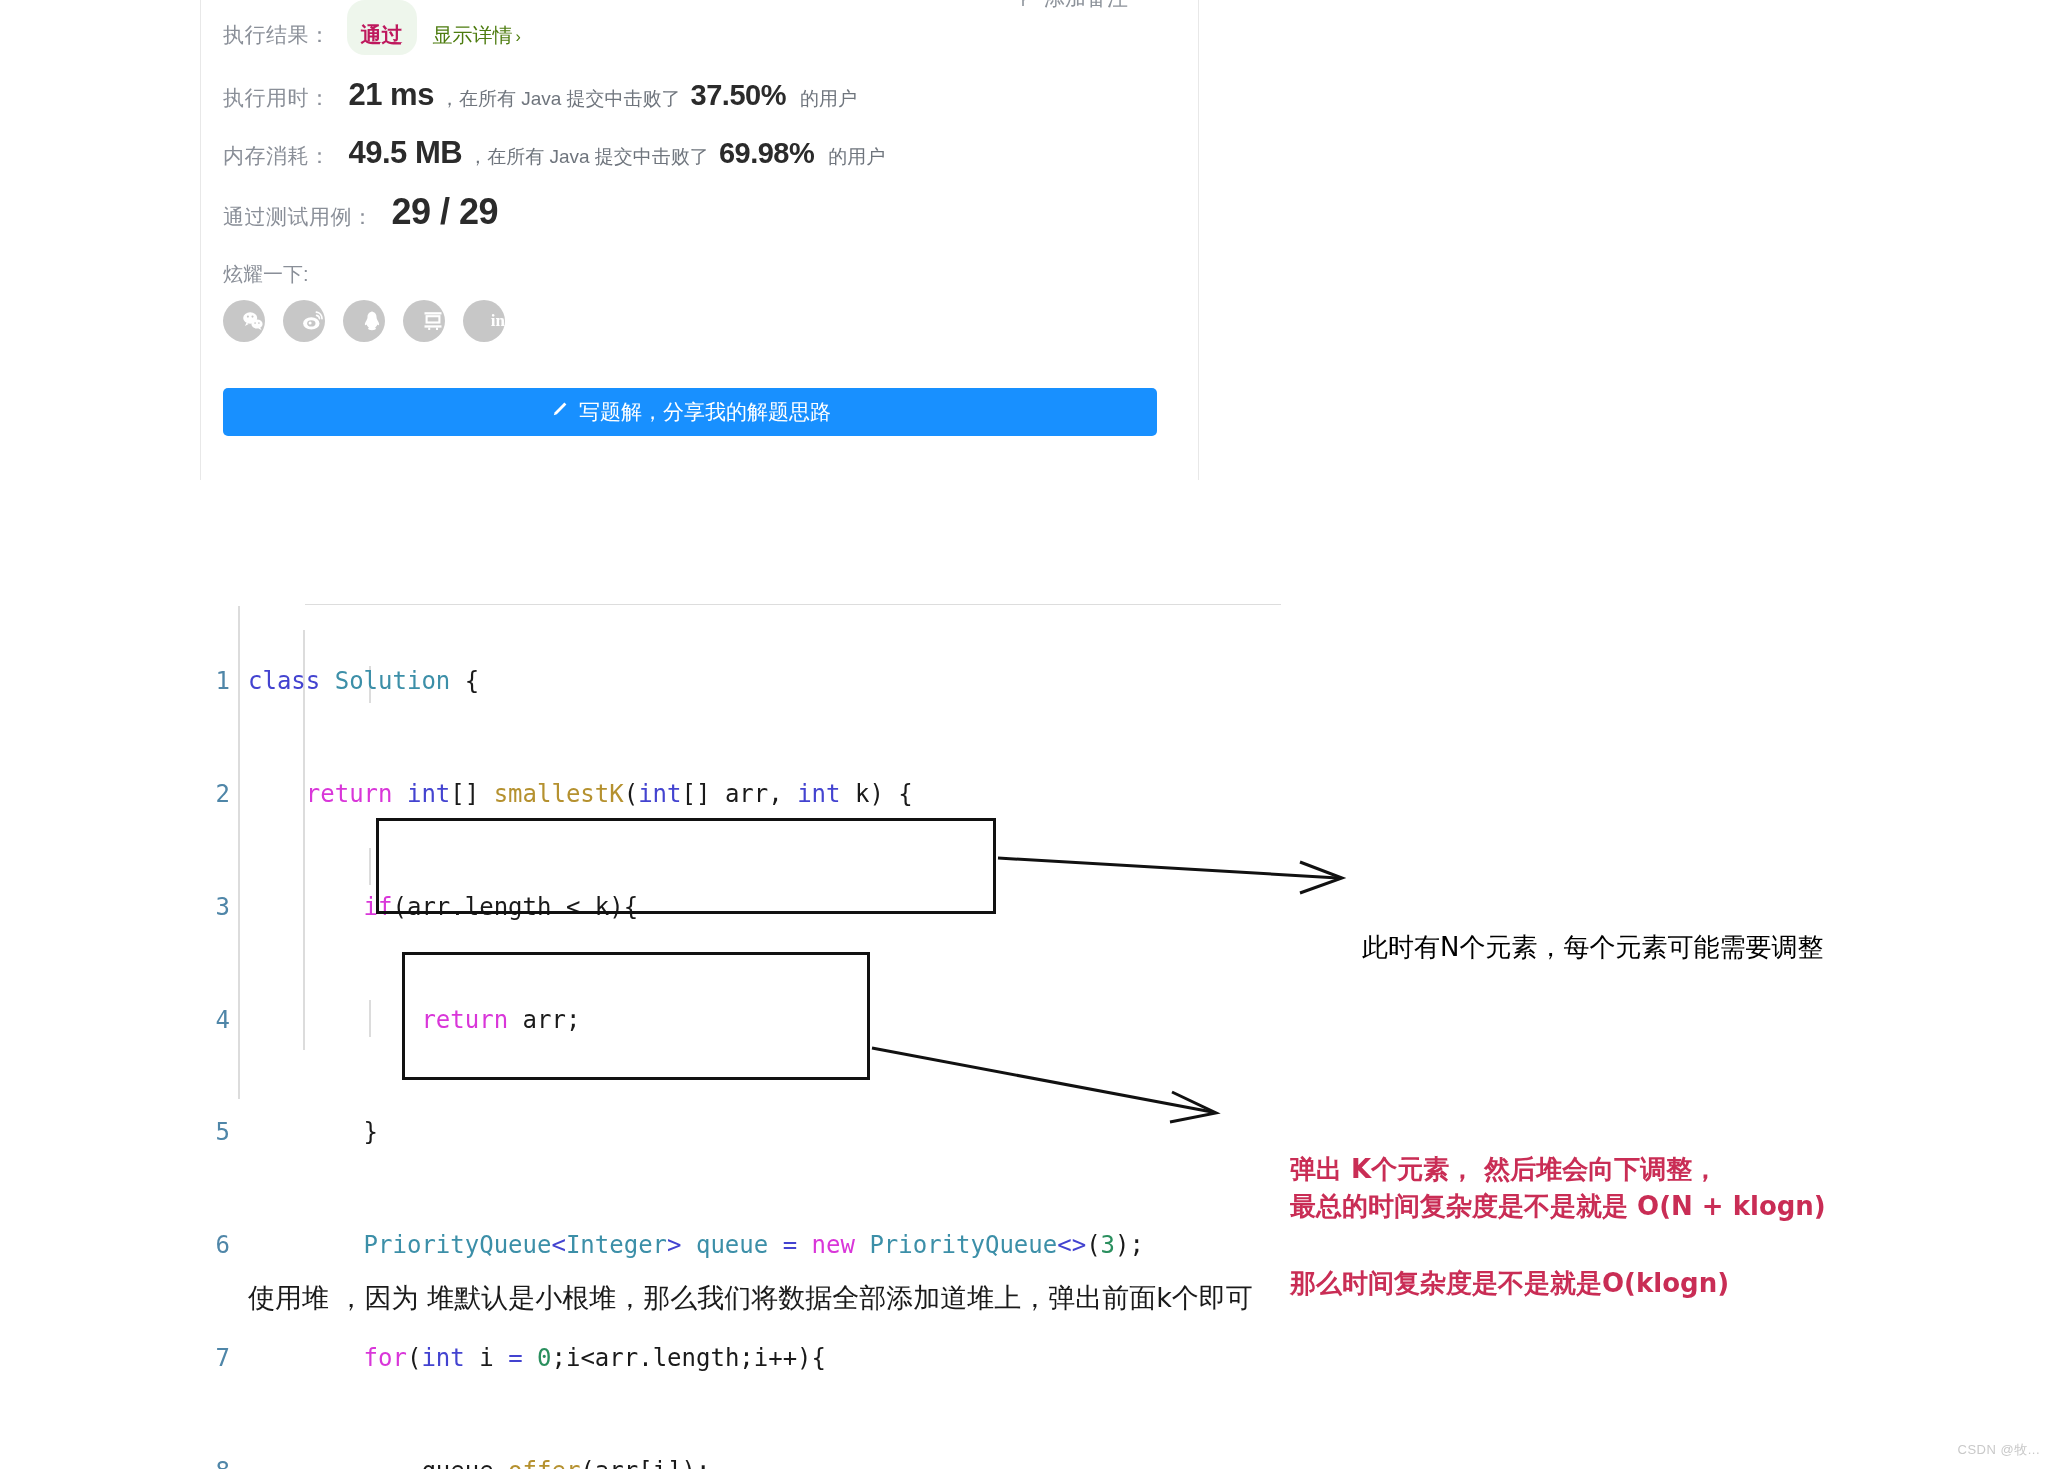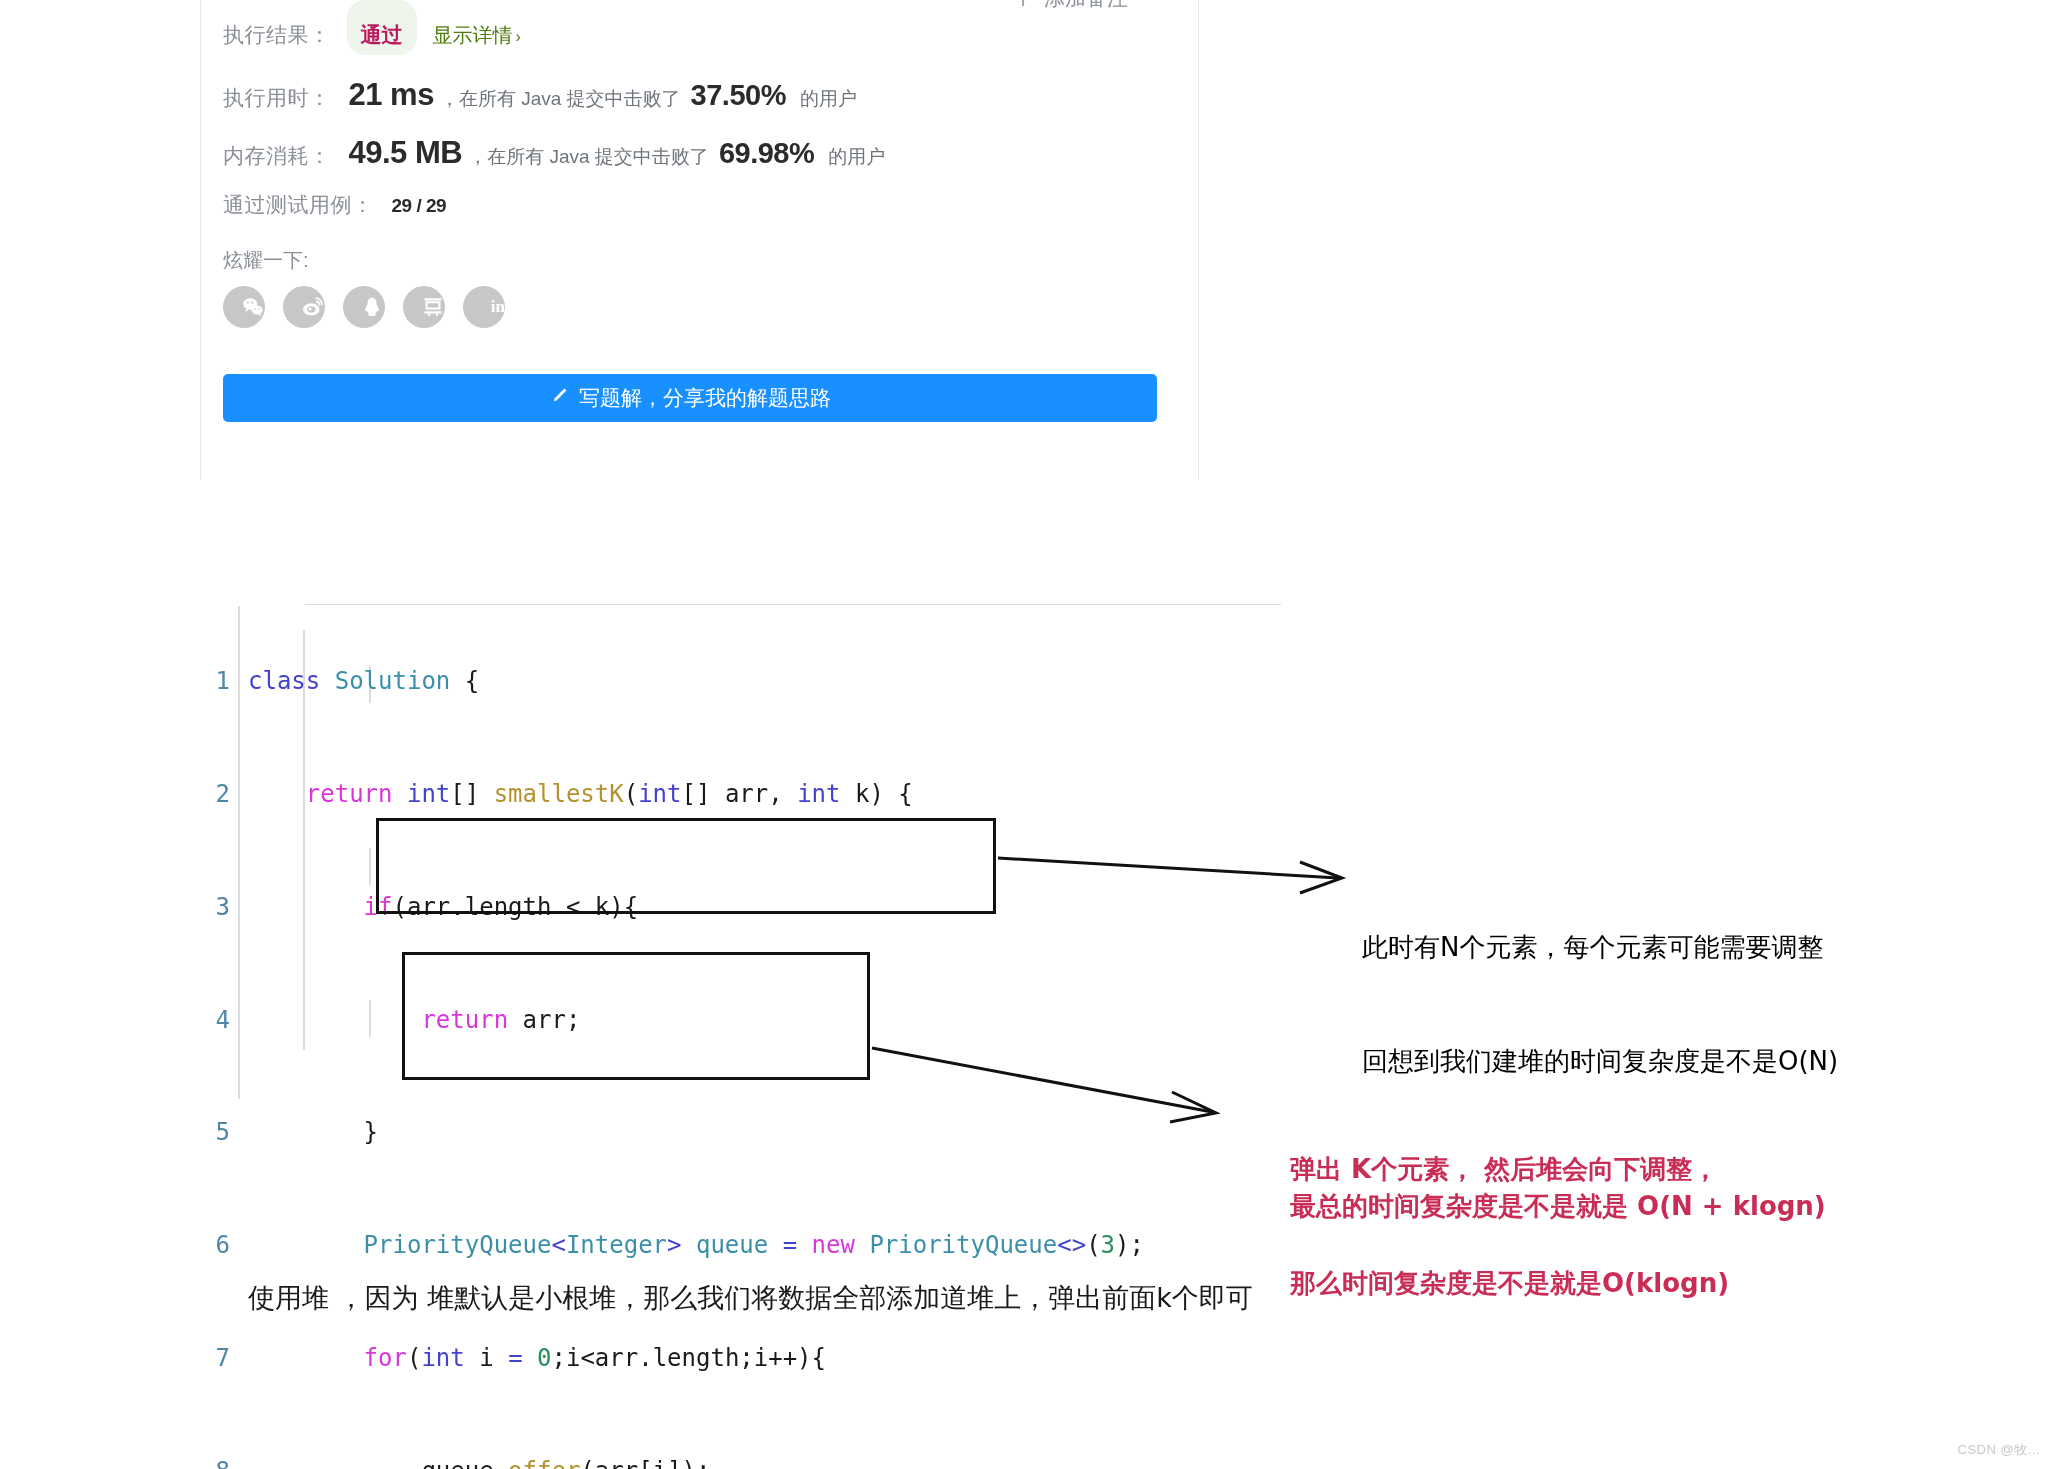--- a/index.html
+++ b/index.html
@@ -234,21 +234,21 @@
   <div class="res-row">
     <span class="res-label">内存消耗：</span>
     <span class="big-val">49.5 MB</span>
     <span class="mid-text">，在所有 Java 提交中击败了</span>
     <span class="pct">69.98%</span>
     <span class="mid-text">的用户</span>
   </div>
 
   <div class="res-row" style="margin-bottom:28px;">
     <span class="res-label">通过测试用例：</span>
-    <span class="big-val" style="font-size:19px;">29 / 29</span>
+    <span class="big-val" style="font-size:36px;">29 / 29</span>
   </div>
 
   <div class="share-label">炫耀一下:</div>
 
   <div id="share-row">
     <div class="share-btn">
       <svg width="24" height="24" viewBox="0 0 24 24">
         <ellipse cx="9.2" cy="9" rx="7" ry="5.8" fill="#fff"></ellipse>
         <path d="M5.5 13.5 L4 17 L7.6 15.1 Z" fill="#fff"></path>
         <circle cx="6.9" cy="7.6" r="1.05" fill="#c7c7c7"></circle>
@@ -329,21 +329,20 @@
 
 <svg id="arrow-svg">
   <path d="M998 858 L1338 878" stroke="#111" stroke-width="3" fill="none"></path>
   <path d="M1300 862 L1342 878 L1300 893" stroke="#111" stroke-width="3" fill="none"></path>
   <path d="M872 1048 L1212 1112" stroke="#111" stroke-width="3" fill="none"></path>
   <path d="M1172 1092 L1216 1113 L1170 1122" stroke="#111" stroke-width="3" fill="none"></path>
 </svg>
 
 <div class="anno" id="anno-black">
   <div>此时有N个元素，每个元素可能需要调整</div>
-  <div>回想到我们建堆的时间复杂度是不是O(N)</div>
 </div>
 
 <div class="anno" id="anno-red">
   <div>弹出 K个元素， 然后堆会向下调整，</div>
   <div>那么时间复杂度是不是就是O(klogn)</div>
 </div>
 
 <div class="anno" id="anno-red2">最总的时间复杂度是不是就是 O(N + klogn)</div>
 
 <div id="bottom-note">使用堆 ，因为 堆默认是小根堆，那么我们将数据全部添加道堆上，弹出前面k个即可</div>

